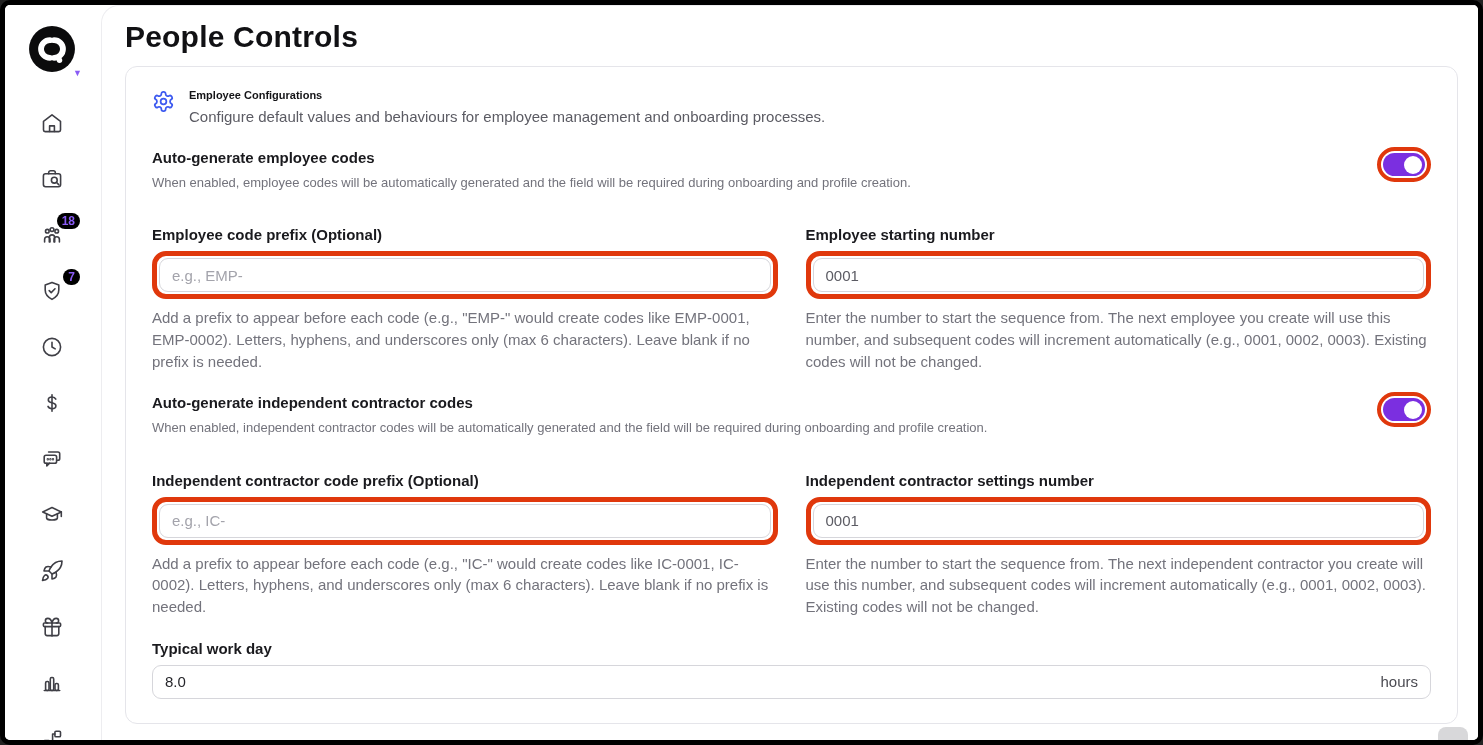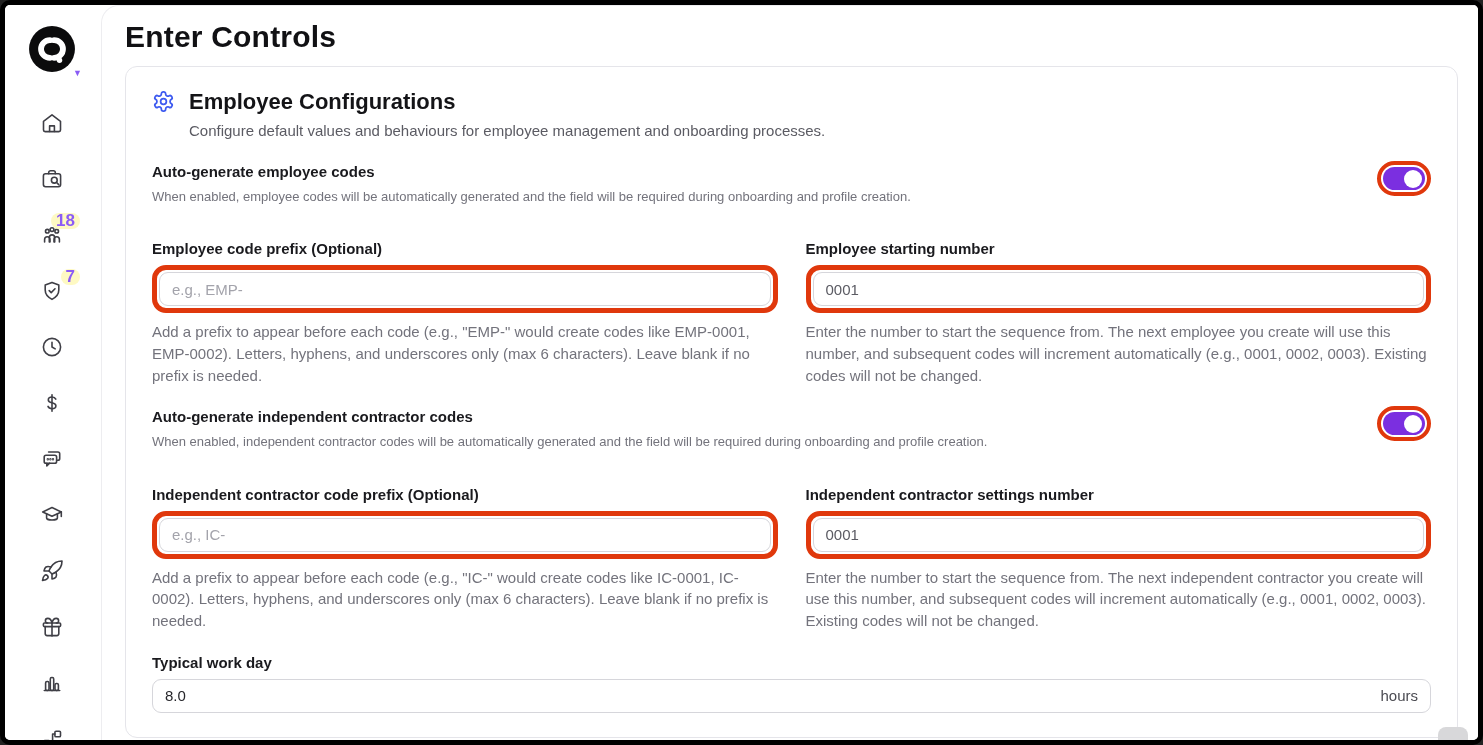--- a/index.html
+++ b/index.html
@@ -12,32 +12,32 @@
     font-family:"Liberation Sans",sans-serif;
     color:#18181b;
   }
   
   .sidebar{width:96px;flex:0 0 96px;display:flex;flex-direction:column;align-items:center;padding-top:12px;background:#fff;}
   .logo-wrap{position:relative;width:50px;height:50px;margin-top:8px;margin-bottom:36px;cursor:pointer;}
   .logo-caret{position:absolute;right:-4px;bottom:-3px;font-size:9px;color:#8a5cf5;line-height:1;}
   .nav-item{position:relative;width:26px;height:24px;margin-bottom:32px;cursor:pointer;flex:0 0 auto;}
   .nav-item svg{width:24px;height:24px;stroke:#3f3f46;stroke-width:1.6;fill:none;stroke-linecap:round;stroke-linejoin:round;}
   .nav-badge{position:absolute;top:-10px;right:-14px;min-width:14px;padding:1px 5px;border-radius:999px;
-    background:#fef9c3;color:#8b5cf6;font-size:17px;line-height:14px;text-align:right;font-weight:700;}
+    background:#000000;color:#8b5cf6;font-size:12px;line-height:14px;text-align:right;font-weight:700;}
   
   .main{flex:1;background:#fff;border-left:1px solid #ededf0;border-top:1px solid #ededf0;
     border-top-left-radius:18px;padding:8px 20px 0 23px;overflow:hidden;}
   .page-title{font-size:30px;font-weight:700;letter-spacing:.2px;margin:6px 0 12px;color:#111114;}
   .page-subtitle{font-size:16px;color:#1c1c20;margin-bottom:21px;}
   
   .card{border:1px solid #e5e5ea;border-radius:12px;background:#fff;padding:22px 26px 24px;}
   .section-header{display:flex;gap:14px;margin-bottom:24px;}
   .gear{width:23px;height:23px;flex:0 0 23px;margin-top:1px;}
   .gear svg{width:23px;height:23px;stroke:#3d5af0;stroke-width:1.8;fill:none;stroke-linecap:round;stroke-linejoin:round;}
-  .section-title{font-size:22px;font-weight:700;color:#141417;margin-bottom:7px;}
+  .section-title{font-size:11px;font-weight:700;color:#141417;margin-bottom:7px;}
   .section-desc{font-size:15px;color:#5b5b63;}
   
   .toggle-row{display:flex;align-items:flex-start;margin-bottom:34px;justify-content:center;}
   .toggle-text{flex:1;padding-right:26px;}
   .row-label{font-size:15px;font-weight:700;margin-bottom:8px;color:#1a1a1e;}
   .row-desc{font-size:13px;color:#73737c;line-height:1.4;}
   .hl-pill{border:4px solid #e0380c;border-radius:999px;padding:2px;flex:0 0 auto;margin-top:-2px;}
   .switch{width:42px;height:23px;border-radius:999px;background:#7b2fe0;position:relative;cursor:pointer;}
   .switch .knob{position:absolute;top:2.5px;right:3px;width:18px;height:18px;border-radius:50%;background:#fff;}
   
@@ -173,21 +173,21 @@
           <rect x="3.6" y="13.6" width="6.2" height="6.2" rx="1.2"></rect>
           <rect x="14.9" y="4.2" width="5.6" height="5.6" rx="1.1"></rect>
           <rect x="14.9" y="13.9" width="5.6" height="5.6" rx="1.1"></rect>
           <path d="M9.8 16.7h2.8V7h2.3"></path>
           <path d="M12.6 16.7h2.3"></path>
         </svg>
     </div>
   </nav>
 
   <main class="main">
-    <h1 class="page-title">Enter Controls</h1>
+    <h1 class="page-title">People Controls</h1>
 
     <section class="card">
 
       <div class="section-header">
         <span class="gear">
           <svg viewBox="0 0 24 24">
               <path d="M12.22 2h-.44a2 2 0 0 0-2 2v.18a2 2 0 0 1-1 1.73l-.43.25a2 2 0 0 1-2 0l-.15-.08a2 2 0 0 0-2.73.73l-.22.38a2 2 0 0 0 .73 2.73l.15.1a2 2 0 0 1 1 1.72v.51a2 2 0 0 1-1 1.74l-.15.09a2 2 0 0 0-.73 2.73l.22.38a2 2 0 0 0 2.73.73l.15-.08a2 2 0 0 1 2 0l.43.25a2 2 0 0 1 1 1.73V20a2 2 0 0 0 2 2h.44a2 2 0 0 0 2-2v-.18a2 2 0 0 1 1-1.73l.43-.25a2 2 0 0 1 2 0l.15.08a2 2 0 0 0 2.73-.73l.22-.39a2 2 0 0 0-.73-2.73l-.15-.08a2 2 0 0 1-1-1.74v-.5a2 2 0 0 1 1-1.74l.15-.09a2 2 0 0 0 .73-2.73l-.22-.38a2 2 0 0 0-2.73-.73l-.15.08a2 2 0 0 1-2 0l-.43-.25a2 2 0 0 1-1-1.73V4a2 2 0 0 0-2-2z"></path>
               <circle cx="12" cy="12" r="3"></circle>
             </svg>
         </span>

